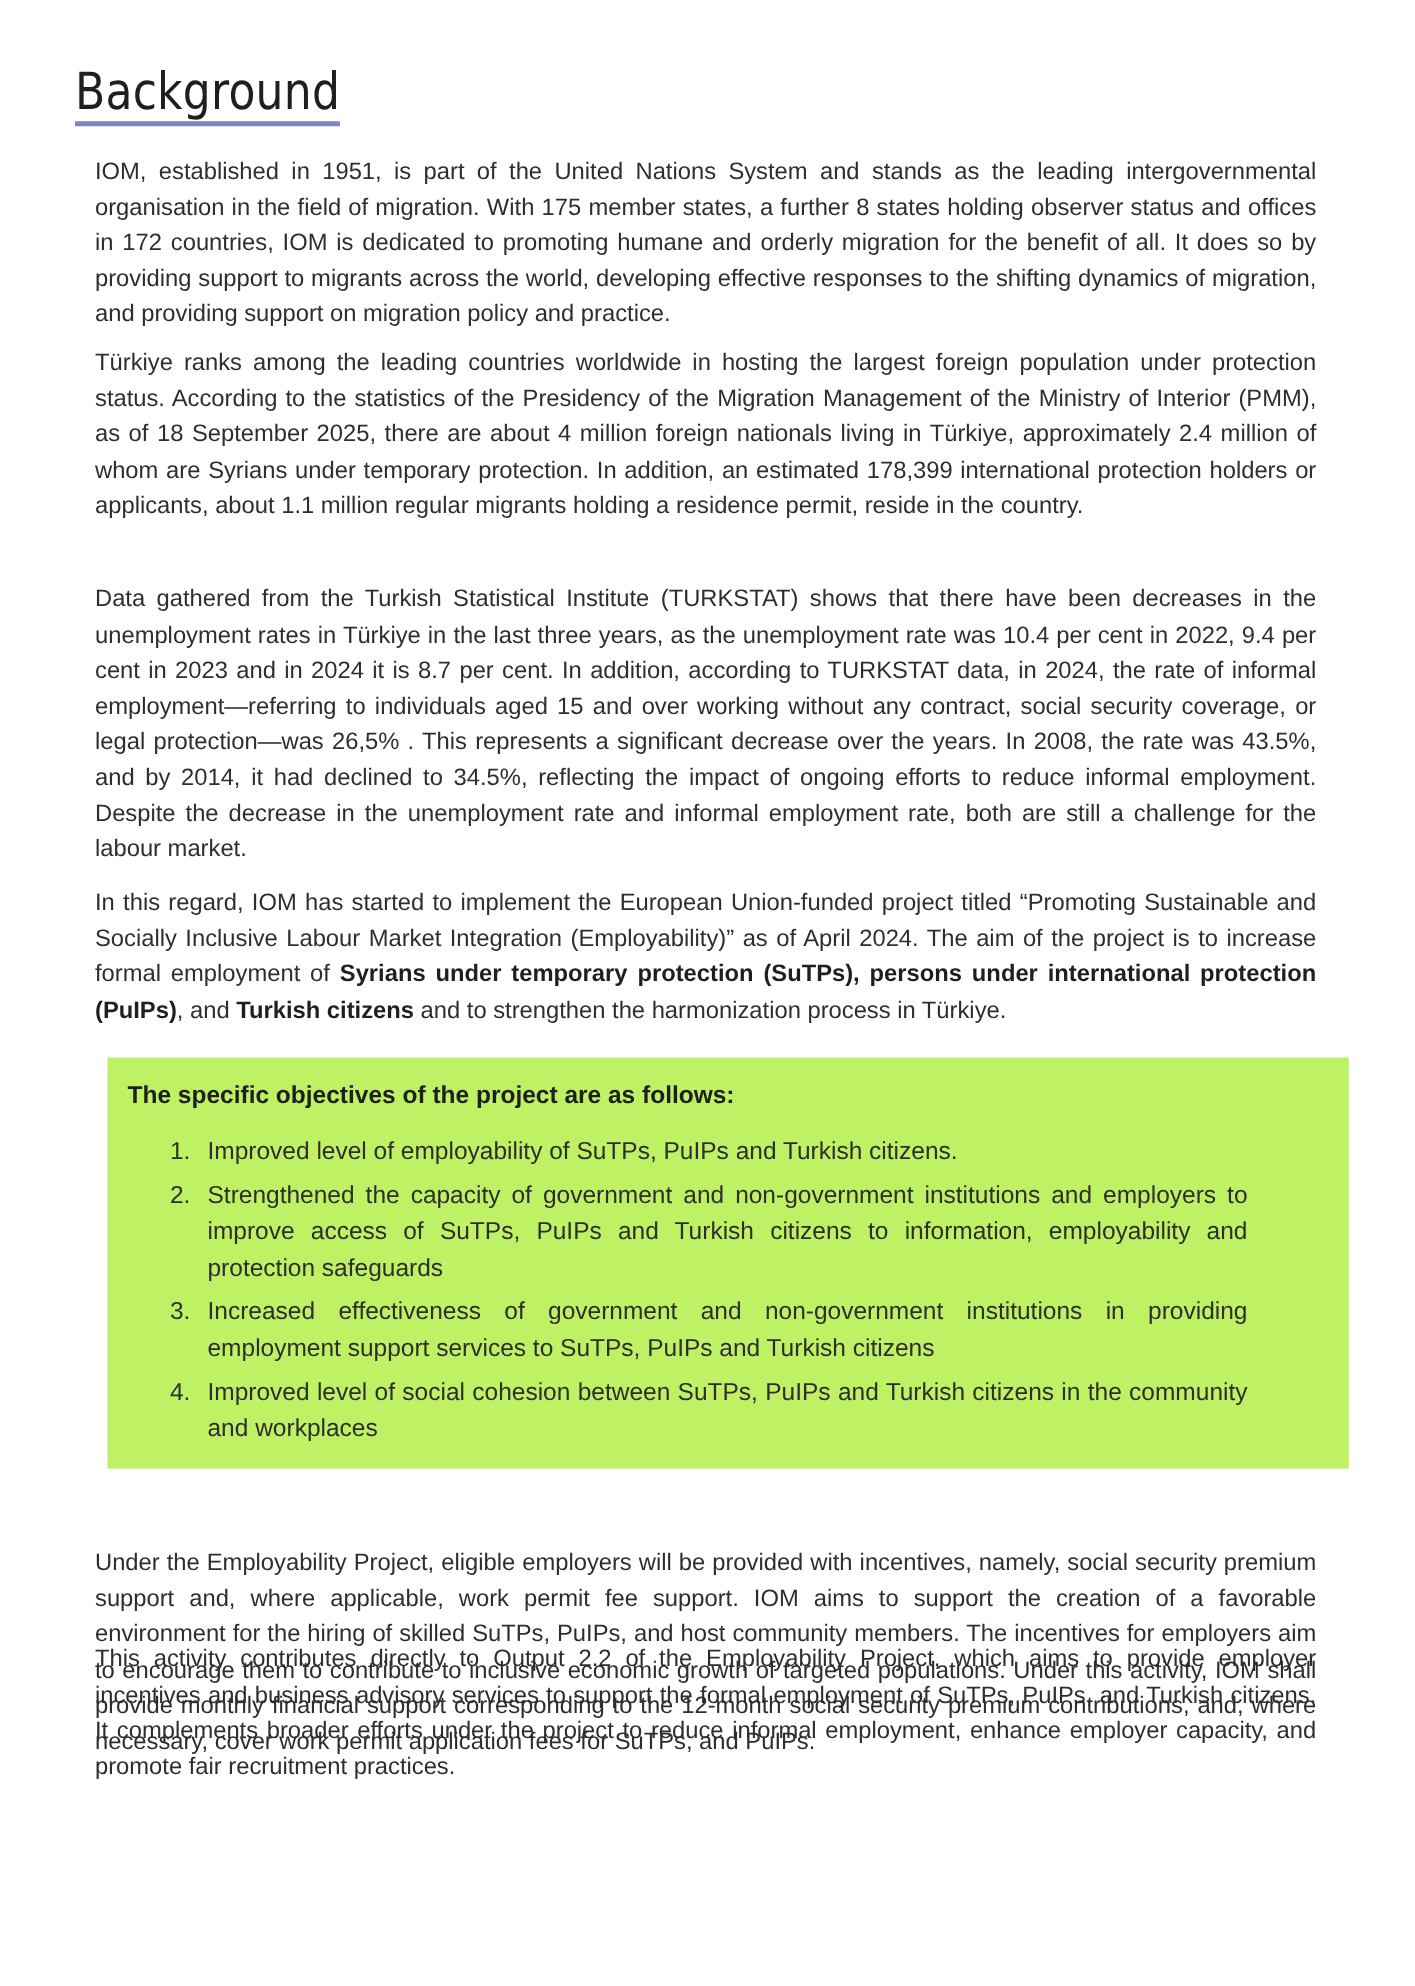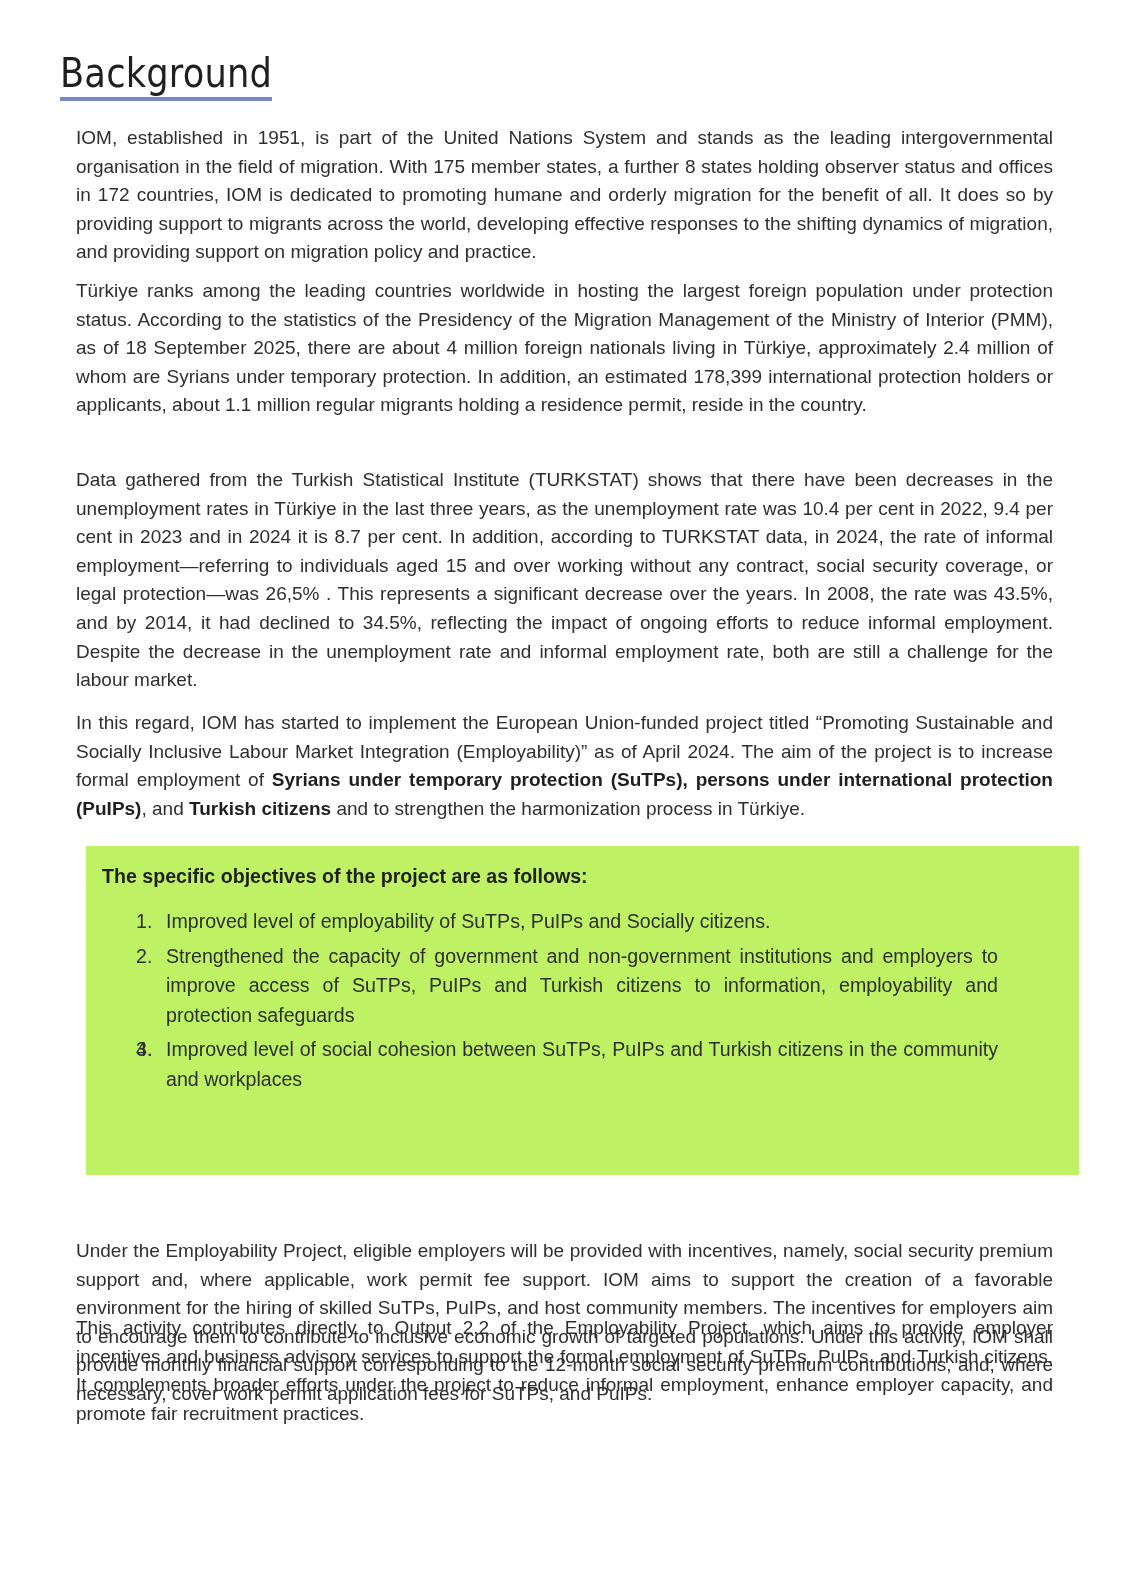--- a/index.html
+++ b/index.html
@@ -66,23 +66,23 @@
 
   <p class="body-text" id="p2" style="margin:0;">Türkiye ranks among the leading countries worldwide in hosting the largest foreign population under protection status. According to the statistics of the Presidency of the Migration Management of the Ministry of Interior (PMM), as of 18 September 2025, there are about 4 million foreign nationals living in Türkiye, approximately 2.4 million of whom are Syrians under temporary protection. In addition, an estimated 178,399 international protection holders or applicants, about 1.1 million regular migrants holding a residence permit, reside in the country.</p>
 
   <p class="body-text" id="p3" style="margin:0;">Data gathered from the Turkish Statistical Institute (TURKSTAT) shows that there have been decreases in the unemployment rates in Türkiye in the last three years, as the unemployment rate was 10.4 per cent in 2022, 9.4 per cent in 2023 and in 2024 it is 8.7 per cent.   In addition, according to TURKSTAT data, in 2024, the rate of informal employment—referring to individuals aged 15 and over working without any contract, social security coverage, or legal protection—was 26,5% .  This represents a significant decrease over the years. In 2008, the rate was 43.5%, and by 2014, it had declined to 34.5%, reflecting the impact of ongoing efforts to reduce informal employment. Despite the decrease in the unemployment rate and informal employment rate, both are still a challenge for the labour market.</p>
 
   <p class="body-text" id="p4" style="margin:0;"><span>In this regard, IOM has started to implement the European Union-funded project titled “Promoting Sustainable and Socially Inclusive Labour Market Integration (Employability)” as of April 2024. The aim of the project is to increase formal employment of </span><b>Syrians under temporary protection (SuTPs), persons under international protection (PuIPs)</b><span>, and </span><b>Turkish citizens</b><span> and to strengthen the harmonization process in Türkiye.</span></p>
 
   <div class="objectives-box">
     <div class="objectives-title">The specific objectives of the project are as follows:</div>
     <ol class="objectives-list">
-      <li><span class="num">1.</span><span>Improved level of employability of SuTPs, PuIPs and Socially citizens.</span></li>
+      <li><span class="num">1.</span><span>Improved level of employability of SuTPs, PuIPs and Turkish citizens.</span></li>
       <li><span class="num">2.</span><span>Strengthened the capacity of government and non-government institutions and employers to improve access of SuTPs, PuIPs and Turkish citizens to information, employability and protection safeguards</span></li>
-      <li><span class="num">3.</span></li>
+      <li><span class="num">3.</span><span>Increased effectiveness of government and non-government institutions in providing employment support services to SuTPs, PuIPs and Turkish citizens</span></li>
       <li><span class="num">4.</span><span>Improved level of social cohesion between SuTPs, PuIPs and Turkish citizens in the community and workplaces</span></li>
     </ol>
   </div>
 
   <p class="body-text" id="p5" style="margin:0;">Under the Employability Project, eligible employers will be provided with incentives, namely, social security premium support and, where applicable, work permit fee support. IOM aims to support the creation of a favorable environment for the hiring of skilled SuTPs, PuIPs, and host community members. The incentives for employers aim to encourage them to contribute to inclusive economic growth of targeted populations. Under this activity, IOM shall provide monthly financial support corresponding to the 12-month social security premium contributions, and, where necessary, cover work permit application fees for SuTPs, and PuIPs.</p>
 
   <p class="body-text" id="p6" style="margin:0;">This activity contributes directly to Output 2.2 of the Employability Project, which aims to provide employer incentives and business advisory services to support the formal employment of SuTPs, PuIPs, and Turkish citizens. It complements broader efforts under the project to reduce informal employment, enhance employer capacity, and promote fair recruitment practices.</p>
 
 </div>
 

